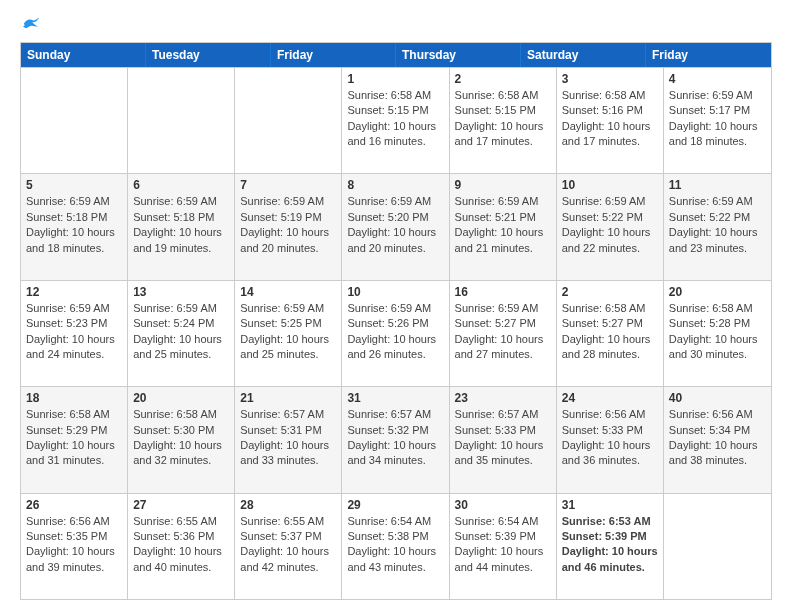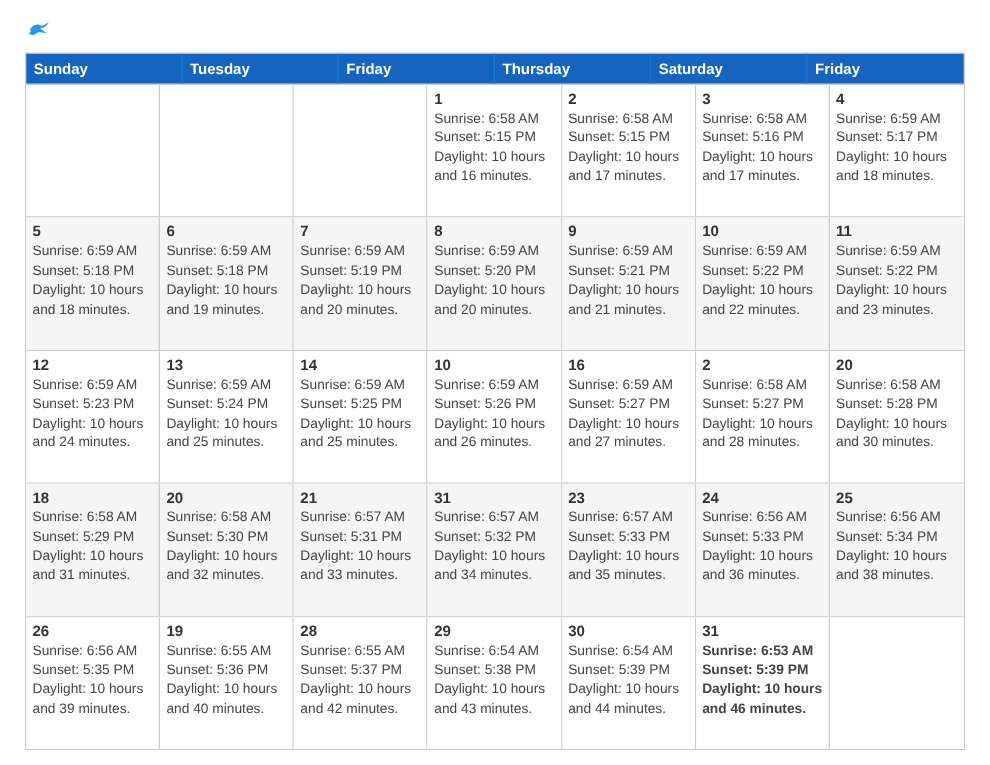--- a/index.html
+++ b/index.html
@@ -313,37 +313,37 @@
 and 35 minutes.</div>
           </div>
           <div class="cal-cell alt-row">
             <div class="day-num">24</div>
             <div class="cell-text" style="white-space: pre-line;">Sunrise: 6:56 AM
 Sunset: 5:33 PM
 Daylight: 10 hours
 and 36 minutes.</div>
           </div>
           <div class="cal-cell alt-row">
-            <div class="day-num">25</div>
+            <div class="day-num">40</div>
             <div class="cell-text" style="white-space: pre-line;">Sunrise: 6:56 AM
 Sunset: 5:34 PM
 Daylight: 10 hours
 and 38 minutes.</div>
           </div>
         </div>
         <div class="cal-row">
           <div class="cal-cell">
             <div class="day-num">26</div>
             <div class="cell-text" style="white-space: pre-line;">Sunrise: 6:56 AM
 Sunset: 5:35 PM
 Daylight: 10 hours
 and 39 minutes.</div>
           </div>
           <div class="cal-cell">
-            <div class="day-num">19</div>
+            <div class="day-num">27</div>
             <div class="cell-text" style="white-space: pre-line;">Sunrise: 6:55 AM
 Sunset: 5:36 PM
 Daylight: 10 hours
 and 40 minutes.</div>
           </div>
           <div class="cal-cell">
             <div class="day-num">28</div>
             <div class="cell-text" style="white-space: pre-line;">Sunrise: 6:55 AM
 Sunset: 5:37 PM
 Daylight: 10 hours

